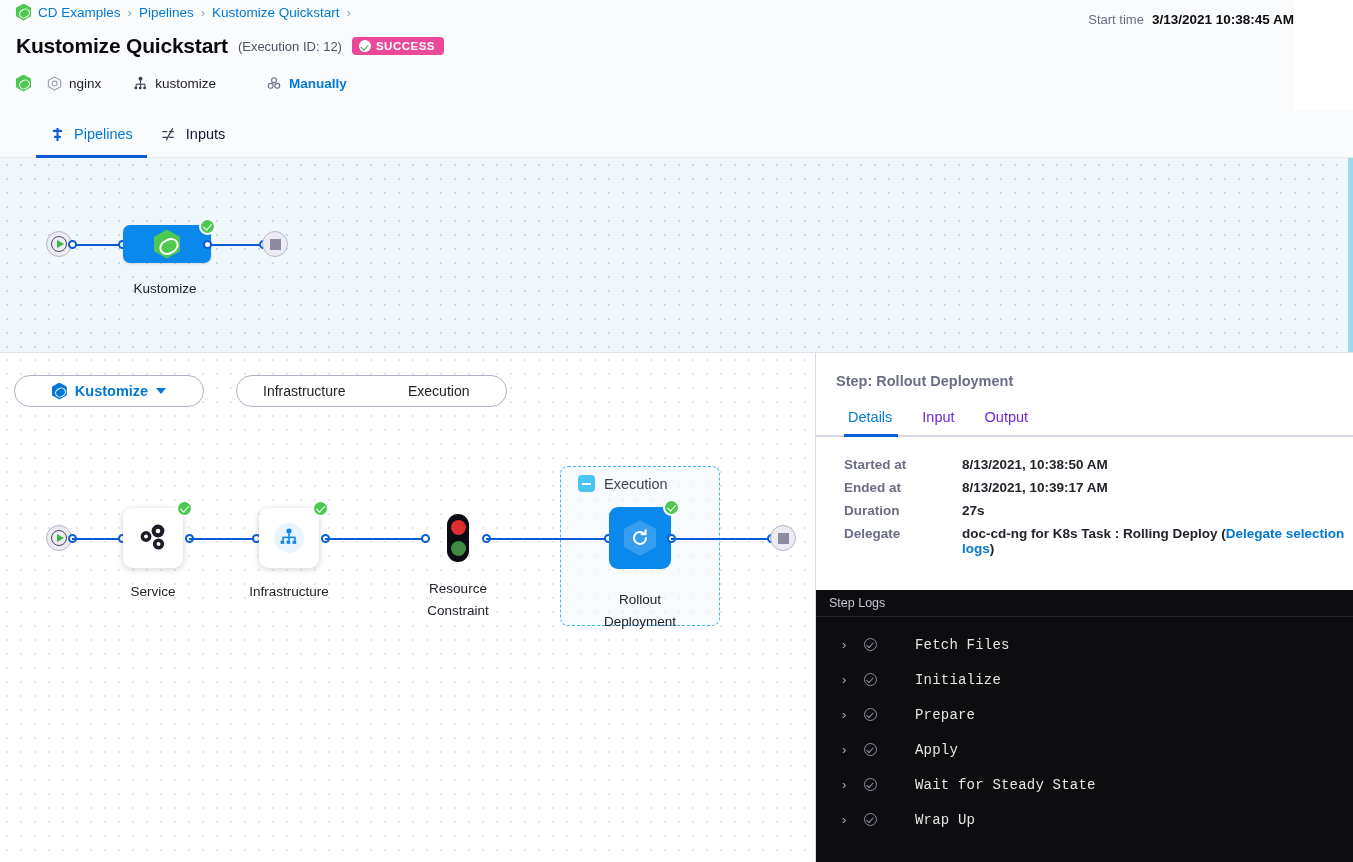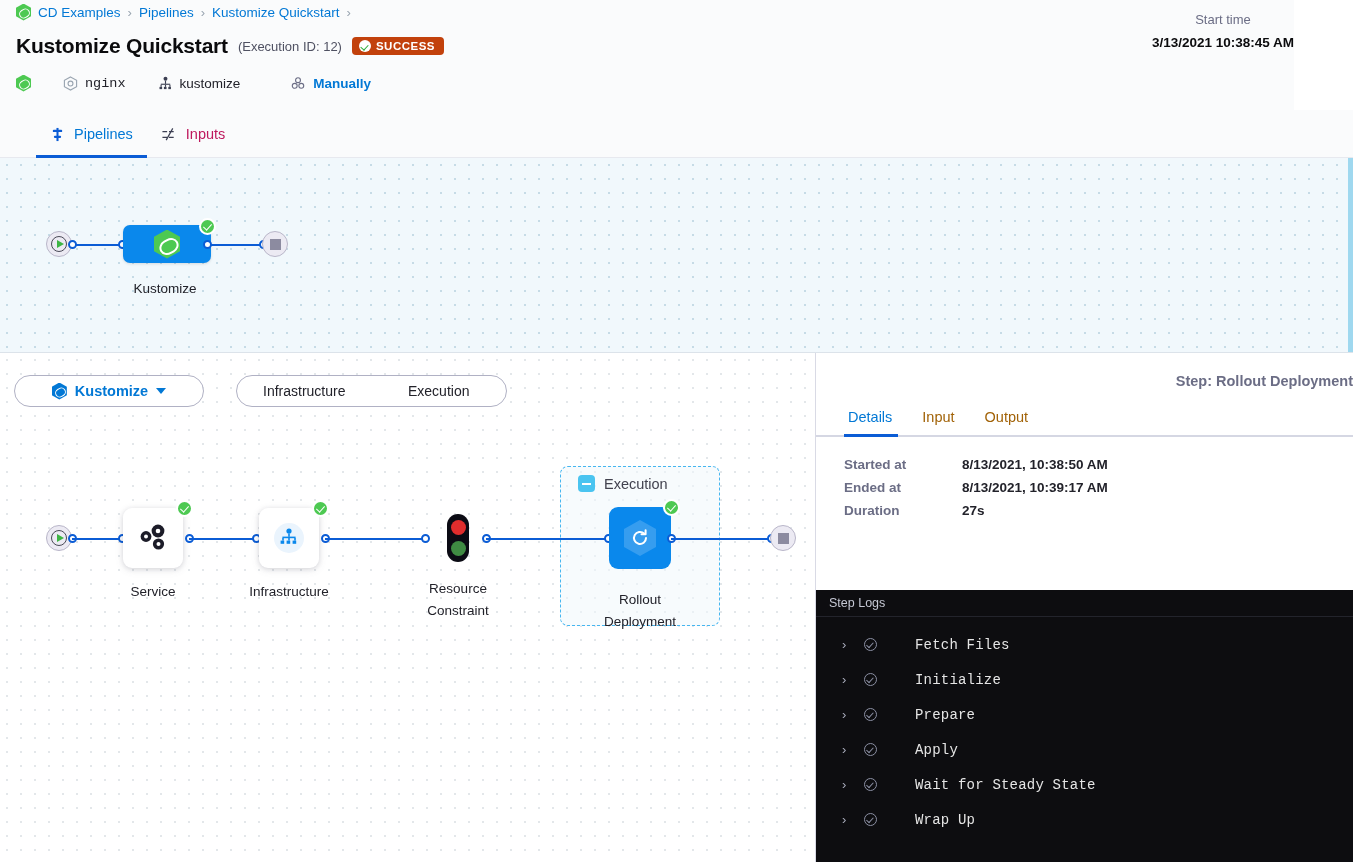--- a/index.html
+++ b/index.html
@@ -29,55 +29,54 @@
   .hex-logo::after{
     content:""; position:absolute; left:3px; top:5px; width:9px; height:7px;
     border:1.6px solid #fff; border-radius:50%/60%;
     transform: rotate(-30deg);
   }
   .title-row { display: flex; align-items: center; gap: 10px; margin-top: 10px; height: 28px; }
   .page-title { font-size: 21px; font-weight: bold; color: #0b0b0d; letter-spacing: -0.2px; }
   .exec-id { font-size: 13px; color: #4f5162; }
   .badge-success {
     display: inline-flex; align-items: center; gap: 5px;
-    background: #c2410c; color: #fff; border-radius: 4px;
+    background: #ec4899; color: #fff; border-radius: 4px;
     padding: 3px 9px 3px 7px; font-size: 11.5px; font-weight: bold; letter-spacing: .5px;
   }
   .badge-check {
     width: 12px; height: 12px; border-radius: 50%; background:#fff; position: relative; flex:0 0 12px;
   }
   .badge-check::after{
     content:""; position:absolute; left:3px; top:2.5px; width:4px; height:6px;
     border:solid #2ead3a; border-width:0 1.8px 1.8px 0; transform: rotate(42deg);
   }
   .meta-row { display:flex; align-items:center; margin-top: 12px; height: 22px; }
   .meta-item { display:flex; align-items:center; gap:7px; font-size: 13.5px; color:#22222a; }
-  .meta-gap-a { margin-left: 32px; font-family: Liberation Mono, monospace; }
+  .meta-gap-a { margin-left: 16px; }
   .meta-gap-b { margin-left: 32px; }
   .meta-gap-c { margin-left: 50px; }
   .meta-link { color:#0278d5; cursor:pointer;font-weight:bold; }
   .ico { flex:0 0 auto; display:inline-block; }
 
   .start-time {
     position:absolute; right: 0px; top: 12px; display:flex; align-items:center; gap: 8px;
     white-space: nowrap;
-    flex-direction: column;
   }
   .st-label { color:#6b6d85; font-size:13px; }
   .st-value { color:#0b0b0d; font-size:13.5px; font-weight:bold; }
 
   
   .tabs-bar {
     position:absolute; left:0; top:110px; width:1353px; height:48px;
     background:#fafbfc; display:flex; align-items:flex-end; padding-left: 36px;
     border-bottom: 1px solid #e7e9ef;
   }
   .tab {
     display:flex; align-items:center; gap:9px; height:46px; padding: 0 14px;
-    font-size:14.5px; color:#be185d; cursor:pointer; position:relative;
+    font-size:14.5px; color:#0f172a; cursor:pointer; position:relative;
   }
   .tab.active { color:#0278d5; }
   .tab.active::after{
     content:""; position:absolute; left:0; right:0; bottom:-1px; height:3px; background:#0b5cd5;
   }
 
   
   .canvas-top {
     position:absolute; left:0; top:158px; width:1353px; height:195px;
     background-color:#f1f8fc;
@@ -191,24 +190,24 @@
     display:flex;flex-direction:column;align-items:center;justify-content:space-evenly;
   }
   .tl-red{width:15px;height:15px;border-radius:50%;background:#e02d2d;}
   .tl-grn{width:15px;height:15px;border-radius:50%;background:#3f8b43;}
 
   
   .right-panel {
     position:absolute; left:815px; top:353px; width:538px; height:509px;
     background:#fff; border-left:1px solid #d9dae5;
   }
-  .rp-title { padding:20px 0 0 20px; font-size:14.5px; color:#6b6d85; font-weight:bold;text-align:right; }
+  .rp-title { padding:20px 0 0 20px; font-size:14.5px; color:#6b6d85; font-weight:bold; }
   .rp-tabs { display:flex; padding-left:20px; margin-top:14px; border-bottom:2px solid #d5d7e3; }
   .rp-tab {
-    padding:6px 18px 10px 12px; font-size:14.5px; color:#a16207; cursor:pointer; position:relative;
+    padding:6px 18px 10px 12px; font-size:14.5px; color:#6d28d9; cursor:pointer; position:relative;
   }
   .rp-tab.active{ color:#0278d5; }
   .rp-tab.active::after{ content:""; position:absolute;left:8px;right:12px;bottom:-2px;height:3px;background:#0b5cd5; }
   .details-table { padding:20px 0 0 28px; }
   .d-row { display:flex; margin-bottom:8px; font-size:13.5px; }
   .d-key { width:118px; color:#6b6d85; font-weight:bold; flex:0 0 118px; }
   .d-val { color:#22222a; font-weight:bold; }
   .d-link { color:#0278d5; font-weight:bold; cursor:pointer; }
 
   .logs-wrap {
@@ -473,20 +472,24 @@
         <span class="d-val">8/13/2021, 10:38:50 AM</span>
       </div>
       <div class="d-row">
         <span class="d-key">Ended at</span>
         <span class="d-val">8/13/2021, 10:39:17 AM</span>
       </div>
       <div class="d-row">
         <span class="d-key">Duration</span>
         <span class="d-val">27s</span>
       </div>
+      <div class="d-row">
+        <span class="d-key">Delegate</span>
+        <span class="d-val"><span>doc-cd-ng for K8s Task : Rolling Deploy (</span><span class="d-link">Delegate selection logs</span><span>)</span></span>
+      </div>
     </div>
 
     <div class="logs-wrap">
       <div class="logs-head">Step Logs</div>
 
       <div class="log-row" style="margin-top:10px;">
         <span class="chev">›</span>
         <span class="log-check"></span>
         <span class="log-text">Fetch Files</span>
       </div>

